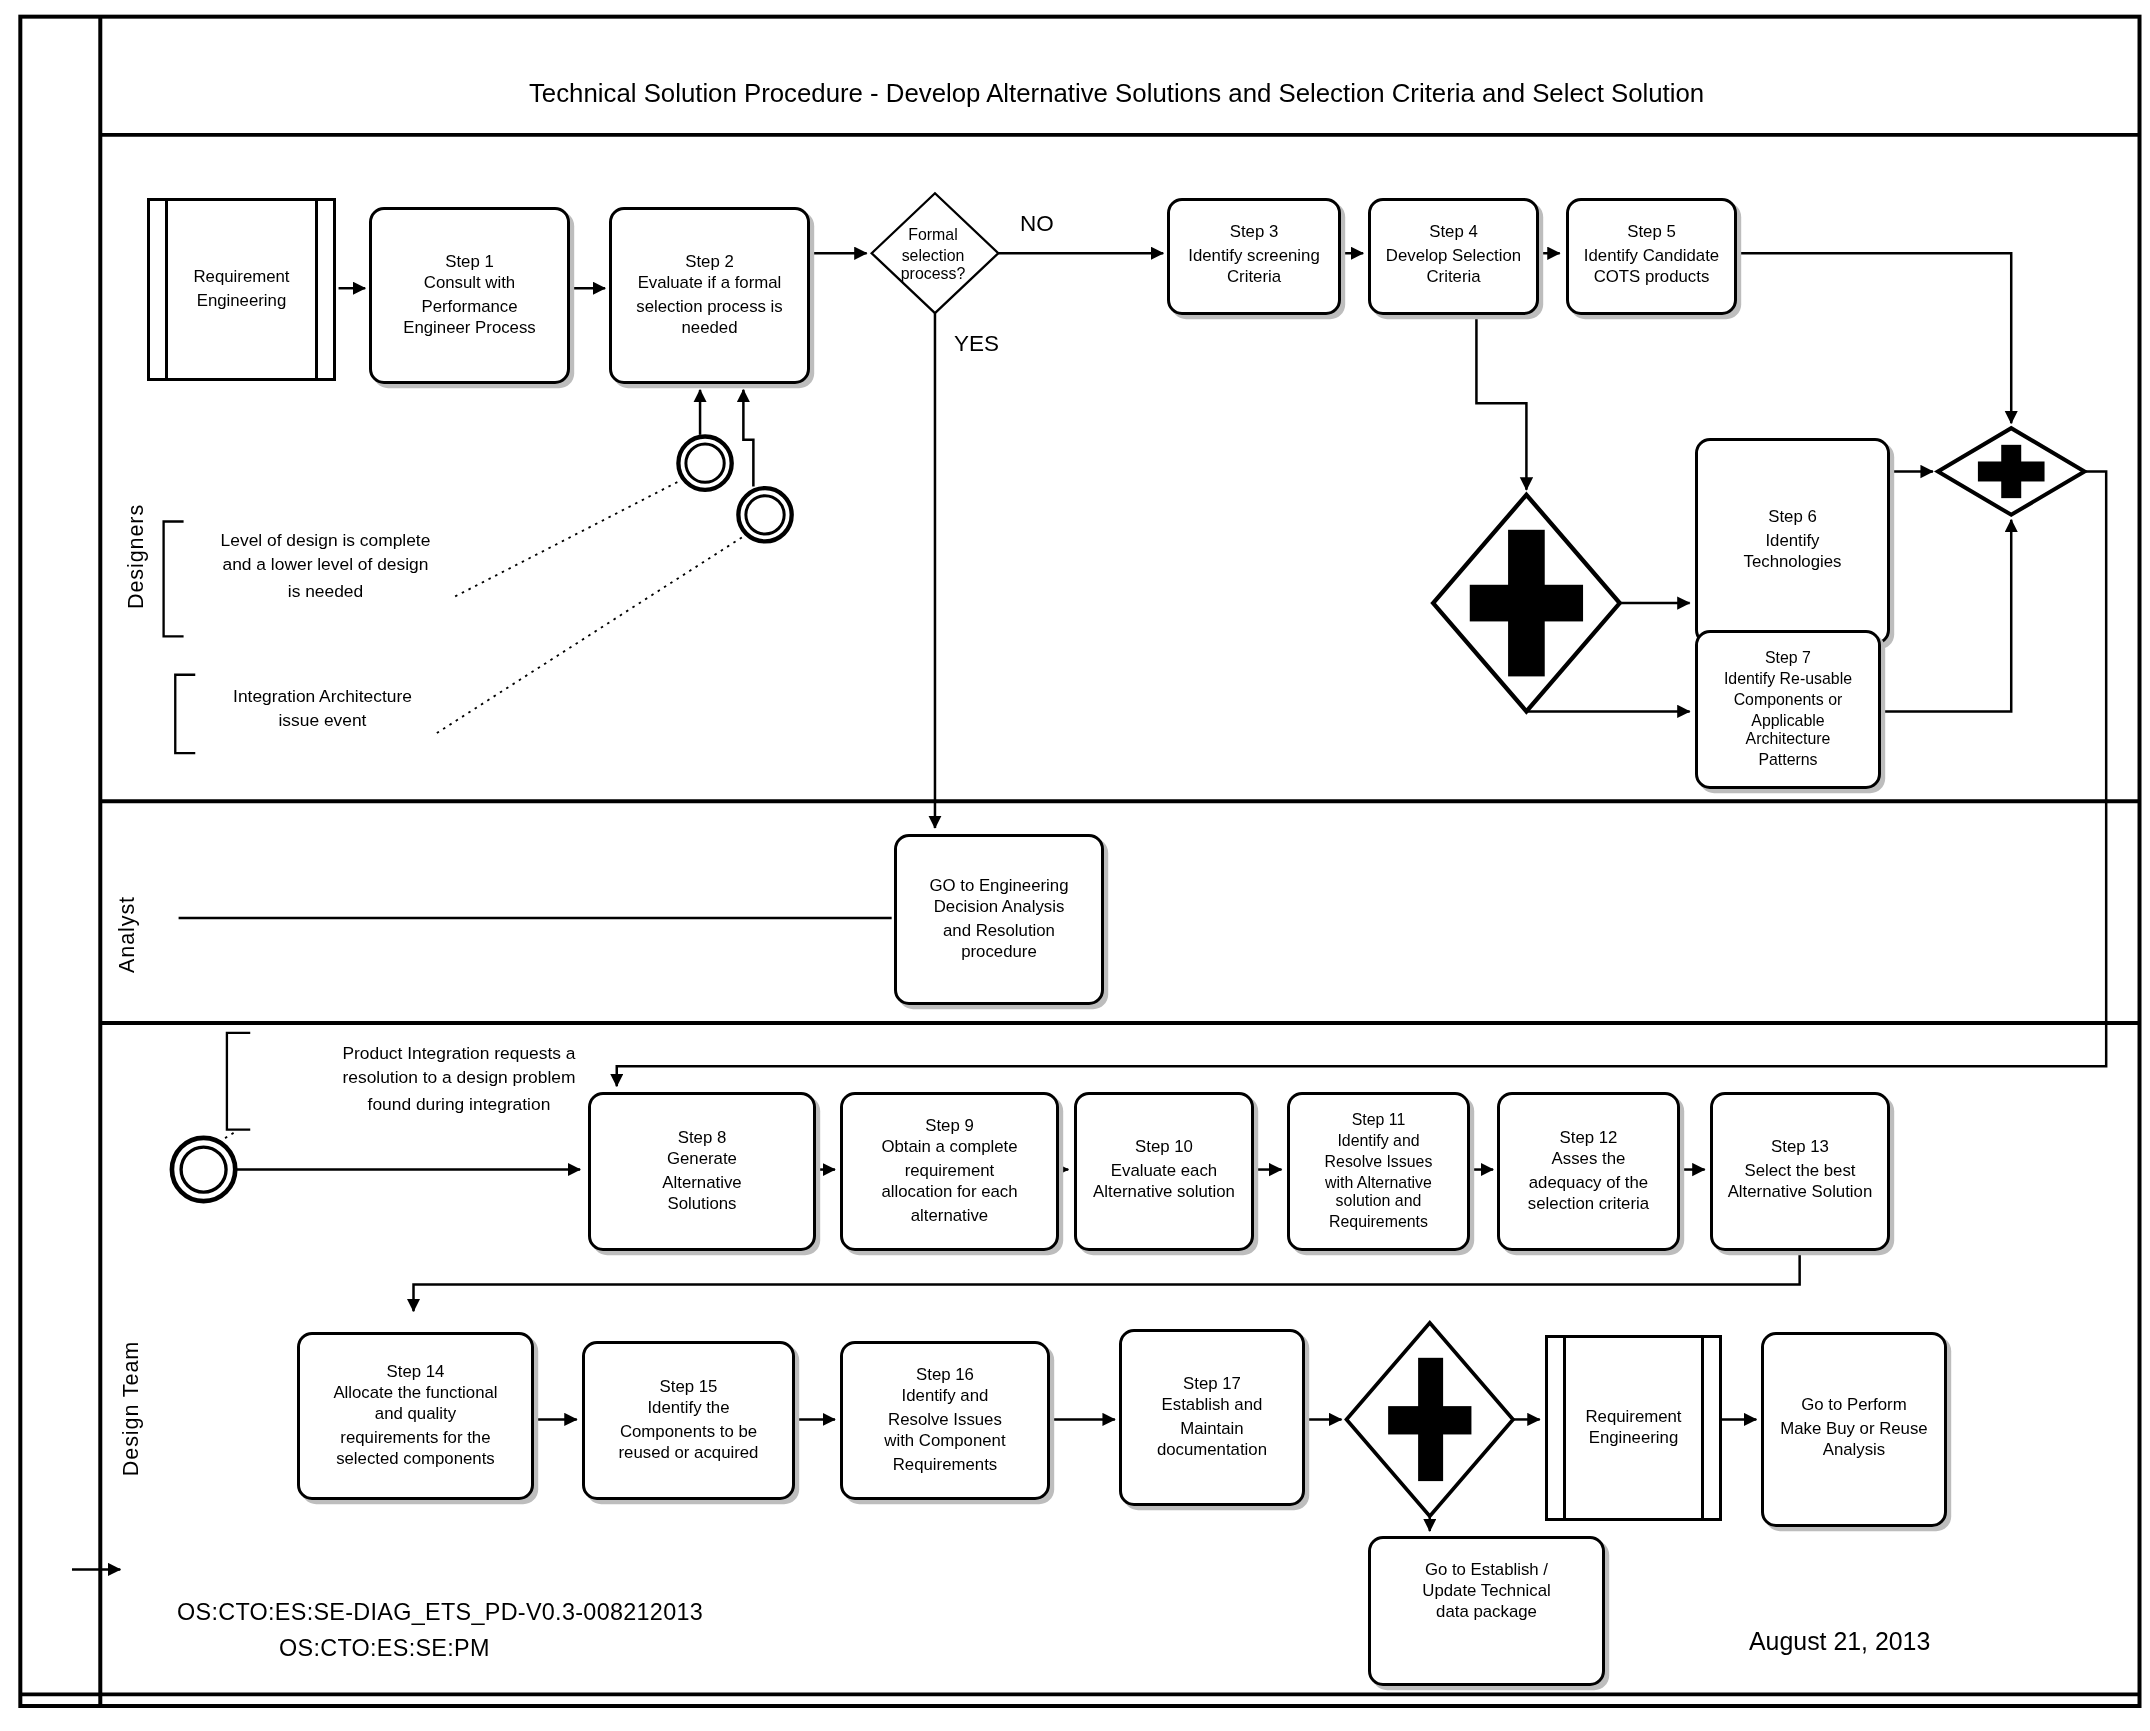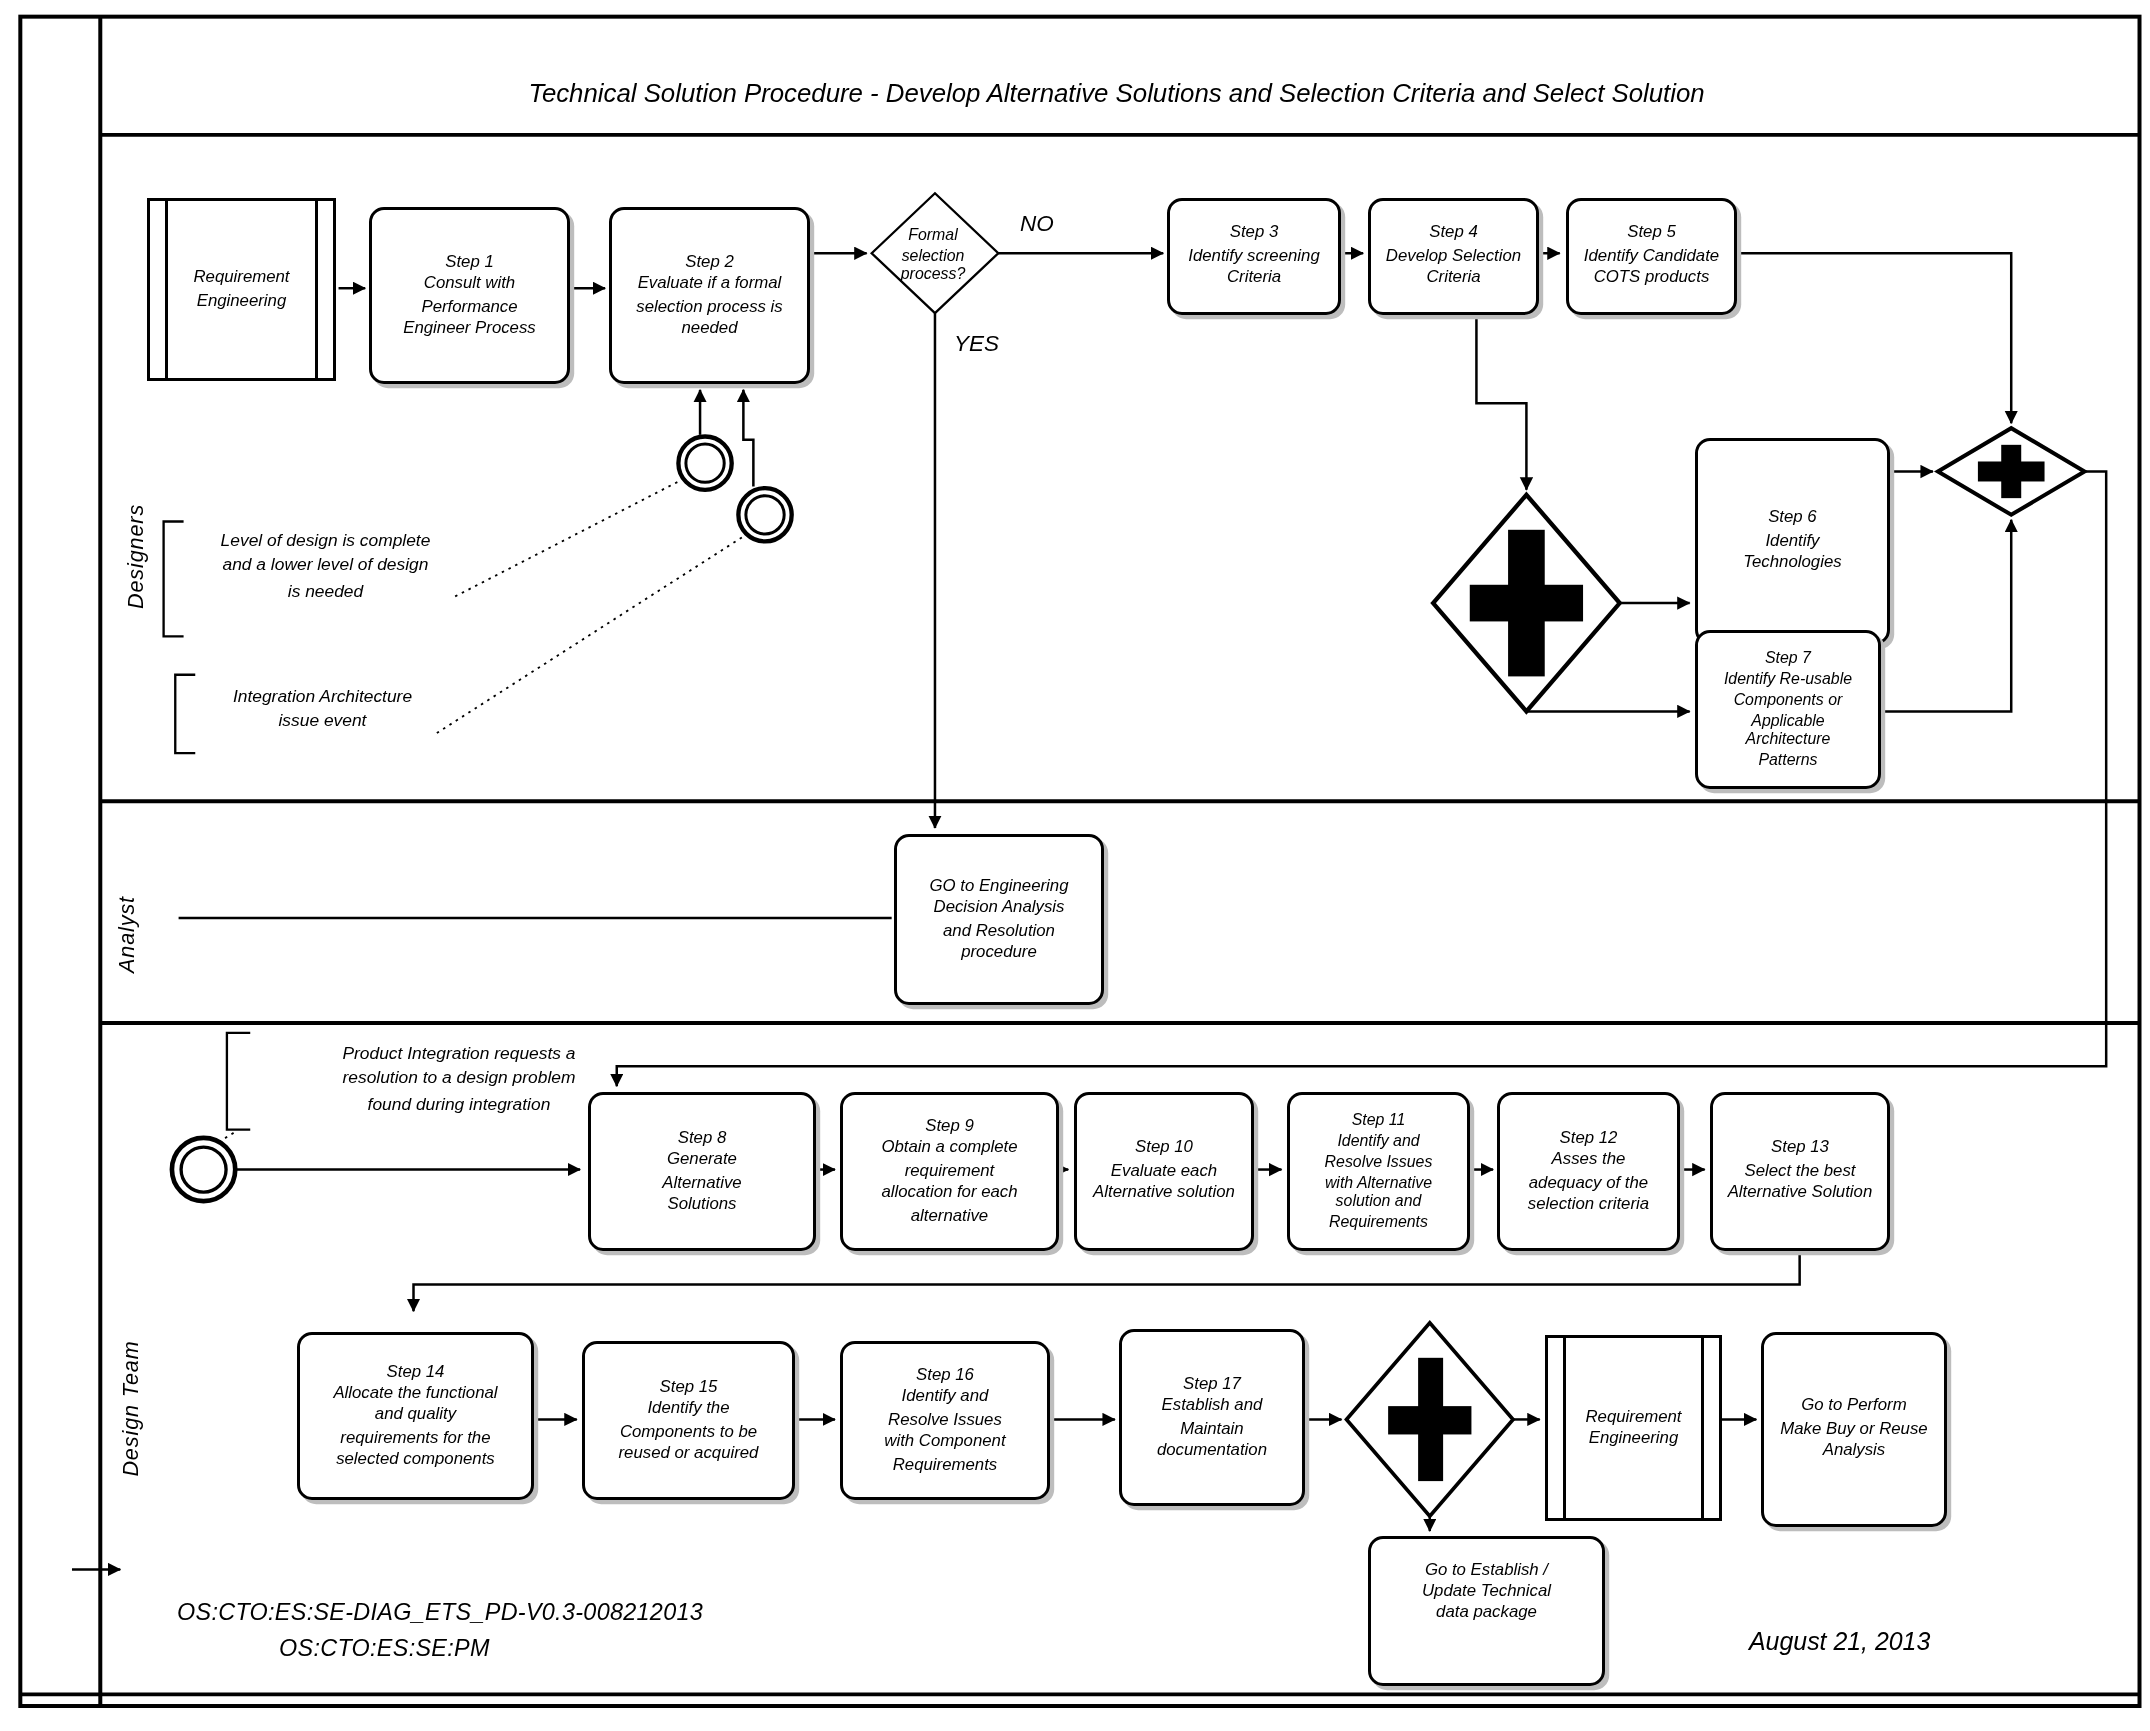--- a/index.html
+++ b/index.html
@@ -1,16 +1,16 @@
 <!DOCTYPE html>
 <html style="font-size:9px"><head>
 <meta charset="utf-8">
 <style>
   html,body{margin:0;padding:0;background:#fff;}
-  .stage{width:2151px;height:1731px;overflow:hidden;background:#fff;font-style:italic;}
+  .stage{width:2151px;height:1731px;overflow:hidden;background:#fff;}
   .canvas{position:relative;width:717px;height:577px;transform:scale(3);transform-origin:0 0;
           font-family:"Liberation Sans", sans-serif;color:#000;}
   .wires{position:absolute;left:0;top:0;width:717px;height:577px;}
   .task{position:absolute;border:1.1px solid #000;border-radius:5px;background:#fff;
         box-shadow:1.4px 1.4px 0 #bdbdbd;display:flex;align-items:center;justify-content:center;
         text-align:center;font-size:5.6px;line-height:1.32;white-space:pre-line;padding:1.1px;box-sizing:border-box;}
   .proc{border-radius:0;box-shadow:none;}
   .proc::before,.proc::after{content:"";position:absolute;top:-0.6px;bottom:-0.6px;width:1.1px;background:#000;}
   .proc::before{left:5px;} .proc::after{right:5px;}
   .vlabel{position:absolute;transform:rotate(-90deg);font-size:7.2px;letter-spacing:0.3px;text-align:center;}

